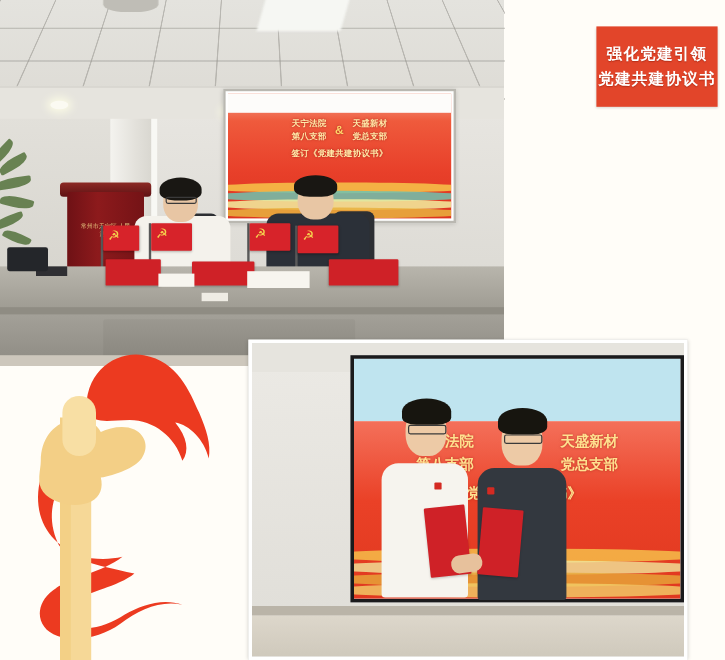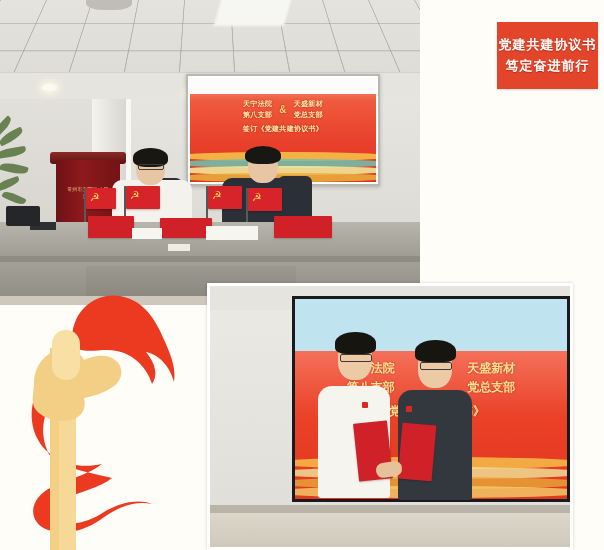--- a/index.html
+++ b/index.html
@@ -330,17 +330,17 @@
 
     <path d="M34 92 C34 74 44 62 58 58 C70 55 80 60 84 68
              C92 64 104 62 112 66 C122 71 124 82 118 90
              C112 98 96 104 84 106 C86 114 84 122 76 126
              C64 132 44 128 36 118 C30 110 34 100 34 92 Z" fill="#f3cf86"></path>
     <path d="M52 52 C52 44 58 38 66 38 C74 38 80 44 80 52 L80 74
              C80 82 74 88 66 88 C58 88 52 82 52 74 Z" fill="#f8dfa4"></path>
   </svg>
 
   <div id="banner">
+    <div class="banner-line">强化党建引领</div>
     <div class="banner-line">党建共建协议书</div>
-    <div class="banner-line">笃定奋进前行</div>
   </div>
 
 </div>
 
 </body></html>

